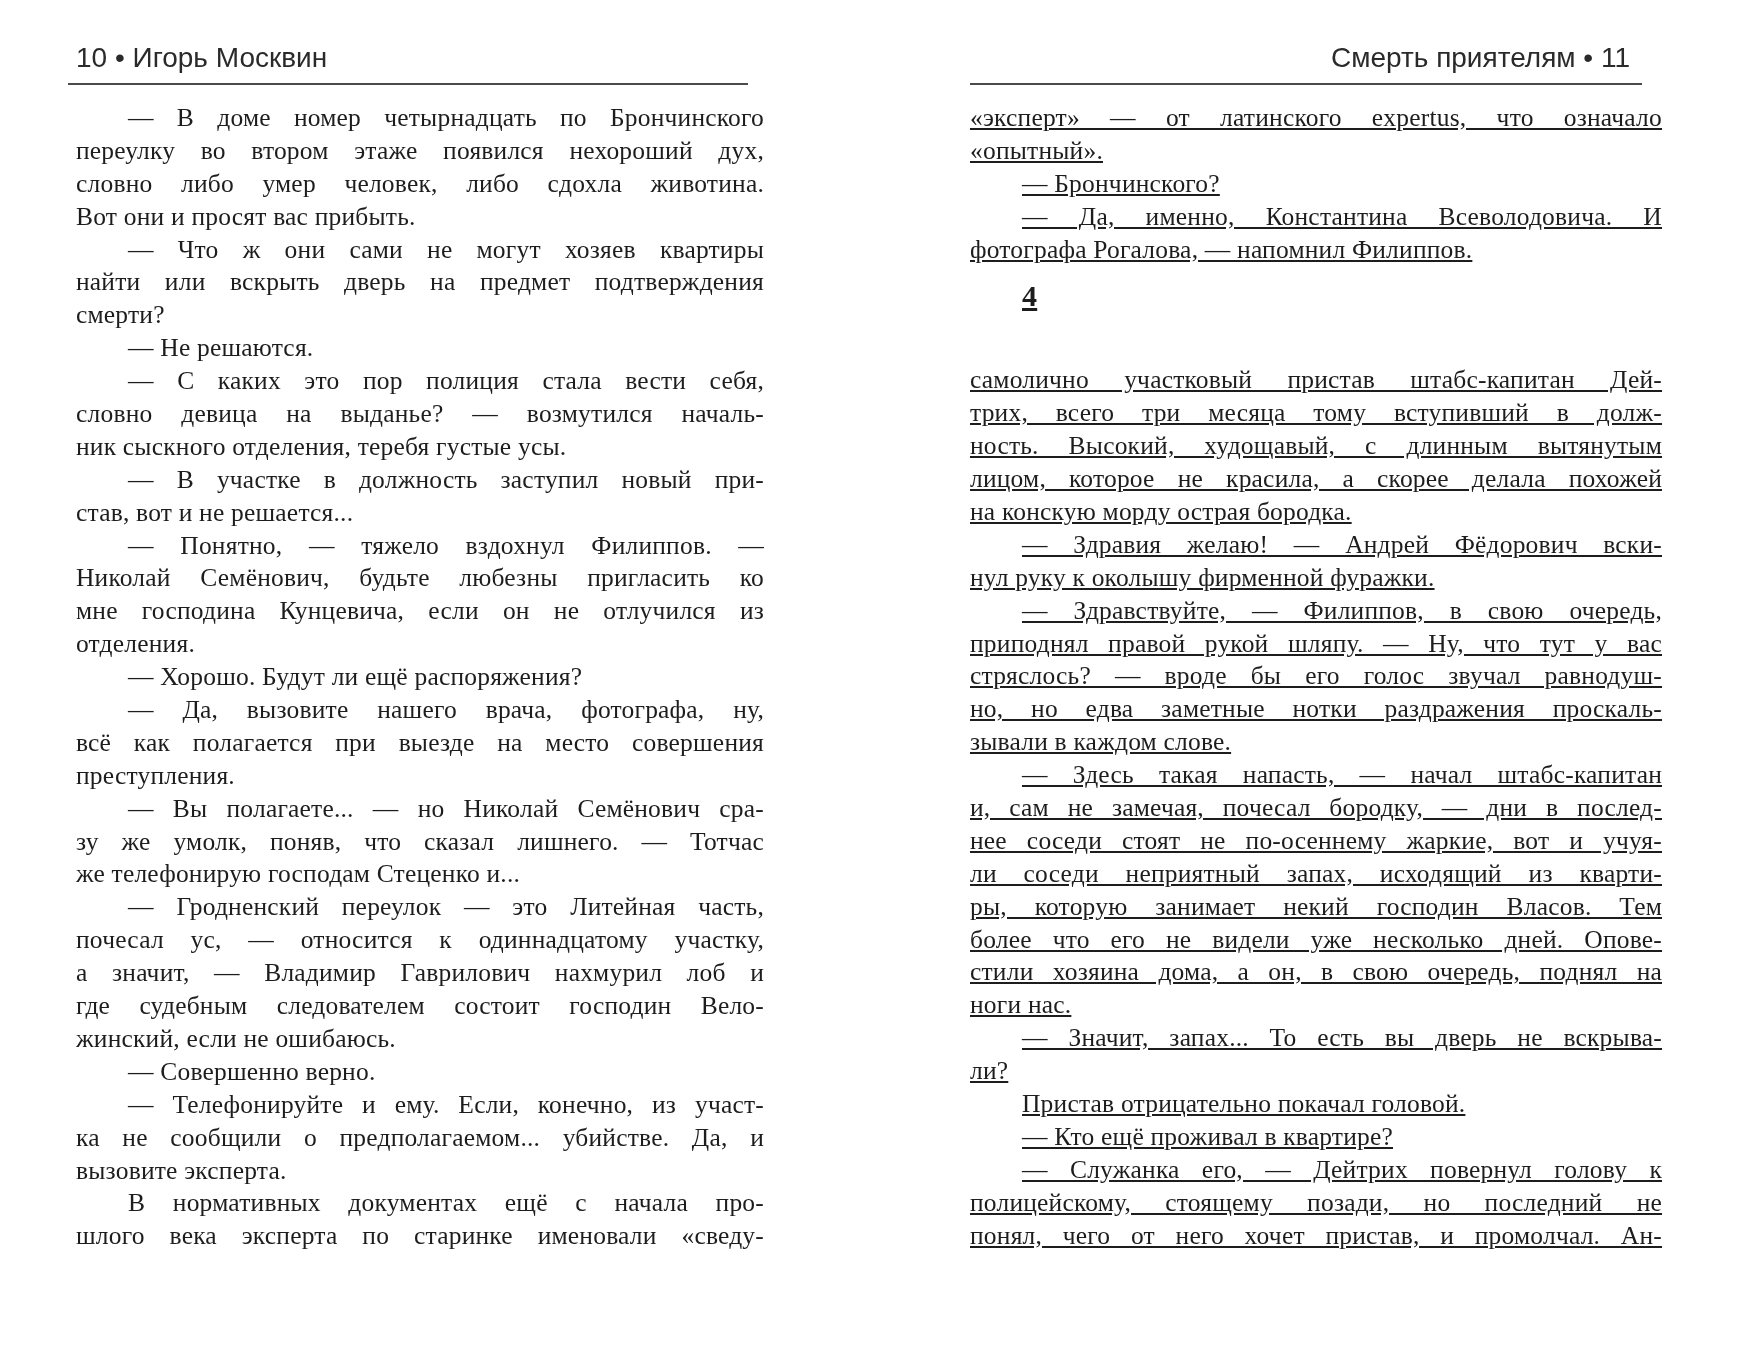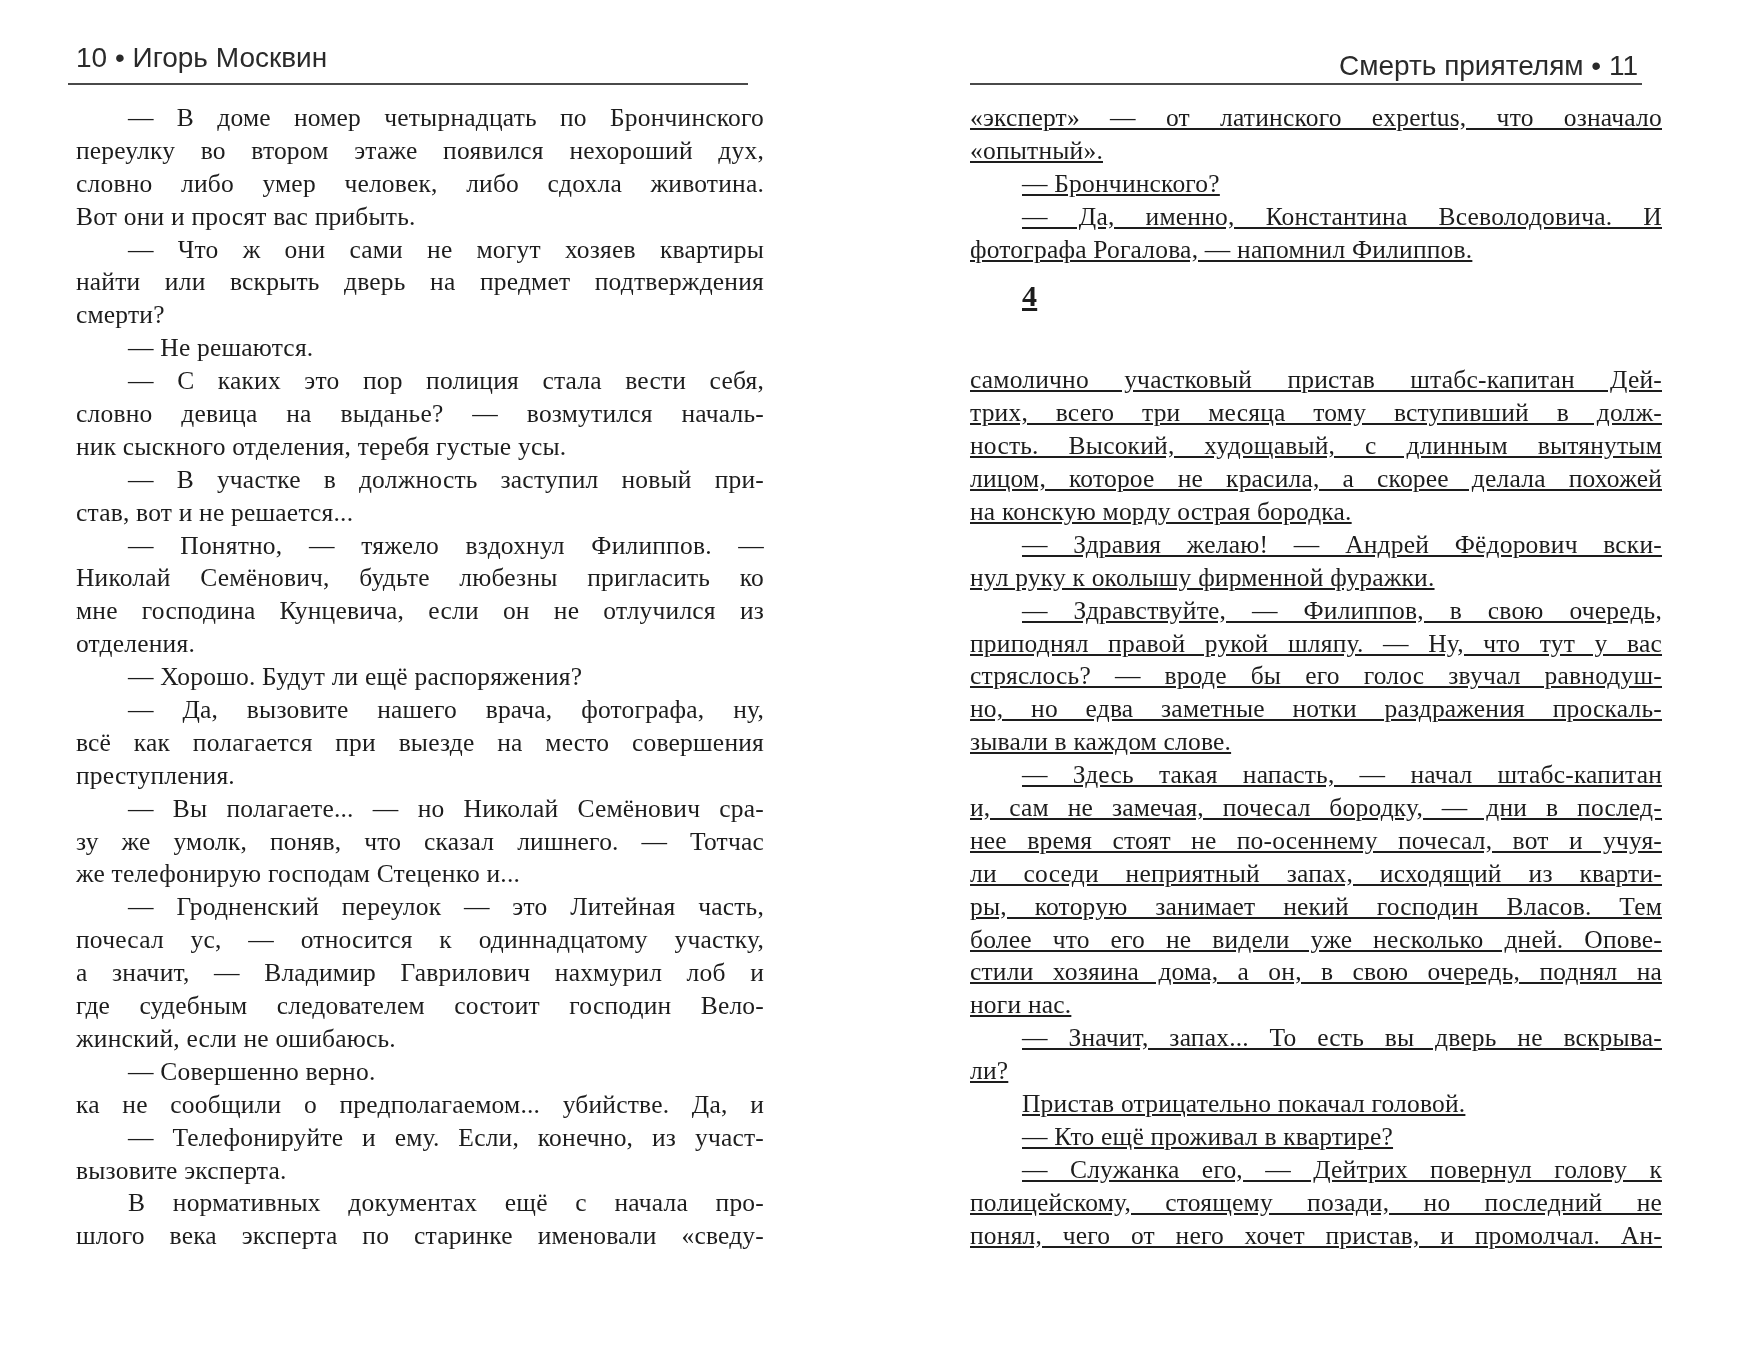--- a/index.html
+++ b/index.html
@@ -6,21 +6,21 @@
   body { width: 1743px; height: 1364px; position: relative; overflow: hidden; color: #1d1d1d; }
   .page { position: absolute; top: 0; }
   .page.left { left: 68px; width: 696px; }
   .page.right { left: 970px; width: 692px; }
   .running-head {
     position: absolute; top: 42px;
     font-family: "Liberation Sans", sans-serif;
     font-size: 28px; color: #2a2a2a; white-space: nowrap;
   }
   .left .running-head { left: 8px; }
-  .right .running-head { right: 24px; margin-top: 8px; }
+  .right .running-head { right: 32px; }
   .rule { position: absolute; top: 83px; height: 2px; background: #4a4a4a; }
   .left .rule { left: 0; width: 680px; }
   .right .rule { left: 0; width: 672px; }
   .body {
     position: absolute; top: 102px; left: 8px; right: 0;
     font-family: "Liberation Serif", serif;
     font-size: 25.5px; line-height: 32.9px; letter-spacing: 0.2px;
   }
   .right .body { left: 0; text-decoration: underline; }
   .line { display: block; height: 32.9px; white-space: nowrap; text-align: justify; text-align-last: justify; }
@@ -62,22 +62,22 @@
       <span class="line last">преступления.</span>
       <span class="line indent">— Вы полагаете... — но Николай Семёнович сра-</span>
       <span class="line">зу же умолк, поняв, что сказал лишнего. — Тотчас</span>
       <span class="line last">же телефонирую господам Стеценко и...</span>
       <span class="line indent">— Гродненский переулок — это Литейная часть,</span>
       <span class="line">почесал ус, — относится к одиннадцатому участку,</span>
       <span class="line">а значит, — Владимир Гаврилович нахмурил лоб и</span>
       <span class="line">где судебным следователем состоит господин Вело-</span>
       <span class="line last">жинский, если не ошибаюсь.</span>
       <span class="line indent last">— Совершенно верно.</span>
+      <span class="line indent">— Телефонируйте и ему. Если, конечно, из участ-</span>
       <span class="line">ка не сообщили о предполагаемом... убийстве. Да, и</span>
-      <span class="line indent">— Телефонируйте и ему. Если, конечно, из участ-</span>
       <span class="line last">вызовите эксперта.</span>
       <span class="line indent">В нормативных документах ещё с начала про-</span>
       <span class="line">шлого века эксперта по старинке именовали «сведу-</span>
     </div>
 </div>
 
 <div class="page right">
   <div class="running-head">Смерть приятелям • 11</div>
   <div class="rule"></div>
   <div class="body">
@@ -97,21 +97,21 @@
         <span class="line last">на конскую морду острая бородка.</span>
         <span class="line indent">— Здравия желаю! — Андрей Фёдорович вски-</span>
         <span class="line last">нул руку к околышу фирменной фуражки.</span>
         <span class="line indent">— Здравствуйте, — Филиппов, в свою очередь,</span>
         <span class="line">приподнял правой рукой шляпу. — Ну, что тут у вас</span>
         <span class="line">стряслось? — вроде бы его голос звучал равнодуш-</span>
         <span class="line">но, но едва заметные нотки раздражения проскаль-</span>
         <span class="line last">зывали в каждом слове.</span>
         <span class="line indent">— Здесь такая напасть, — начал штабс-капитан</span>
         <span class="line">и, сам не замечая, почесал бородку, — дни в послед-</span>
-        <span class="line">нее время стоят не по-осеннему почесал, вот и учуя-</span>
+        <span class="line">нее соседи стоят не по-осеннему жаркие, вот и учуя-</span>
         <span class="line">ли соседи неприятный запах, исходящий из кварти-</span>
         <span class="line">ры, которую занимает некий господин Власов. Тем</span>
         <span class="line">более что его не видели уже несколько дней. Опове-</span>
         <span class="line">стили хозяина дома, а он, в свою очередь, поднял на</span>
         <span class="line last">ноги нас.</span>
         <span class="line indent">— Значит, запах... То есть вы дверь не вскрыва-</span>
         <span class="line last">ли?</span>
         <span class="line indent last">Пристав отрицательно покачал головой.</span>
         <span class="line indent last">— Кто ещё проживал в квартире?</span>
         <span class="line indent">— Служанка его, — Дейтрих повернул голову к</span>

